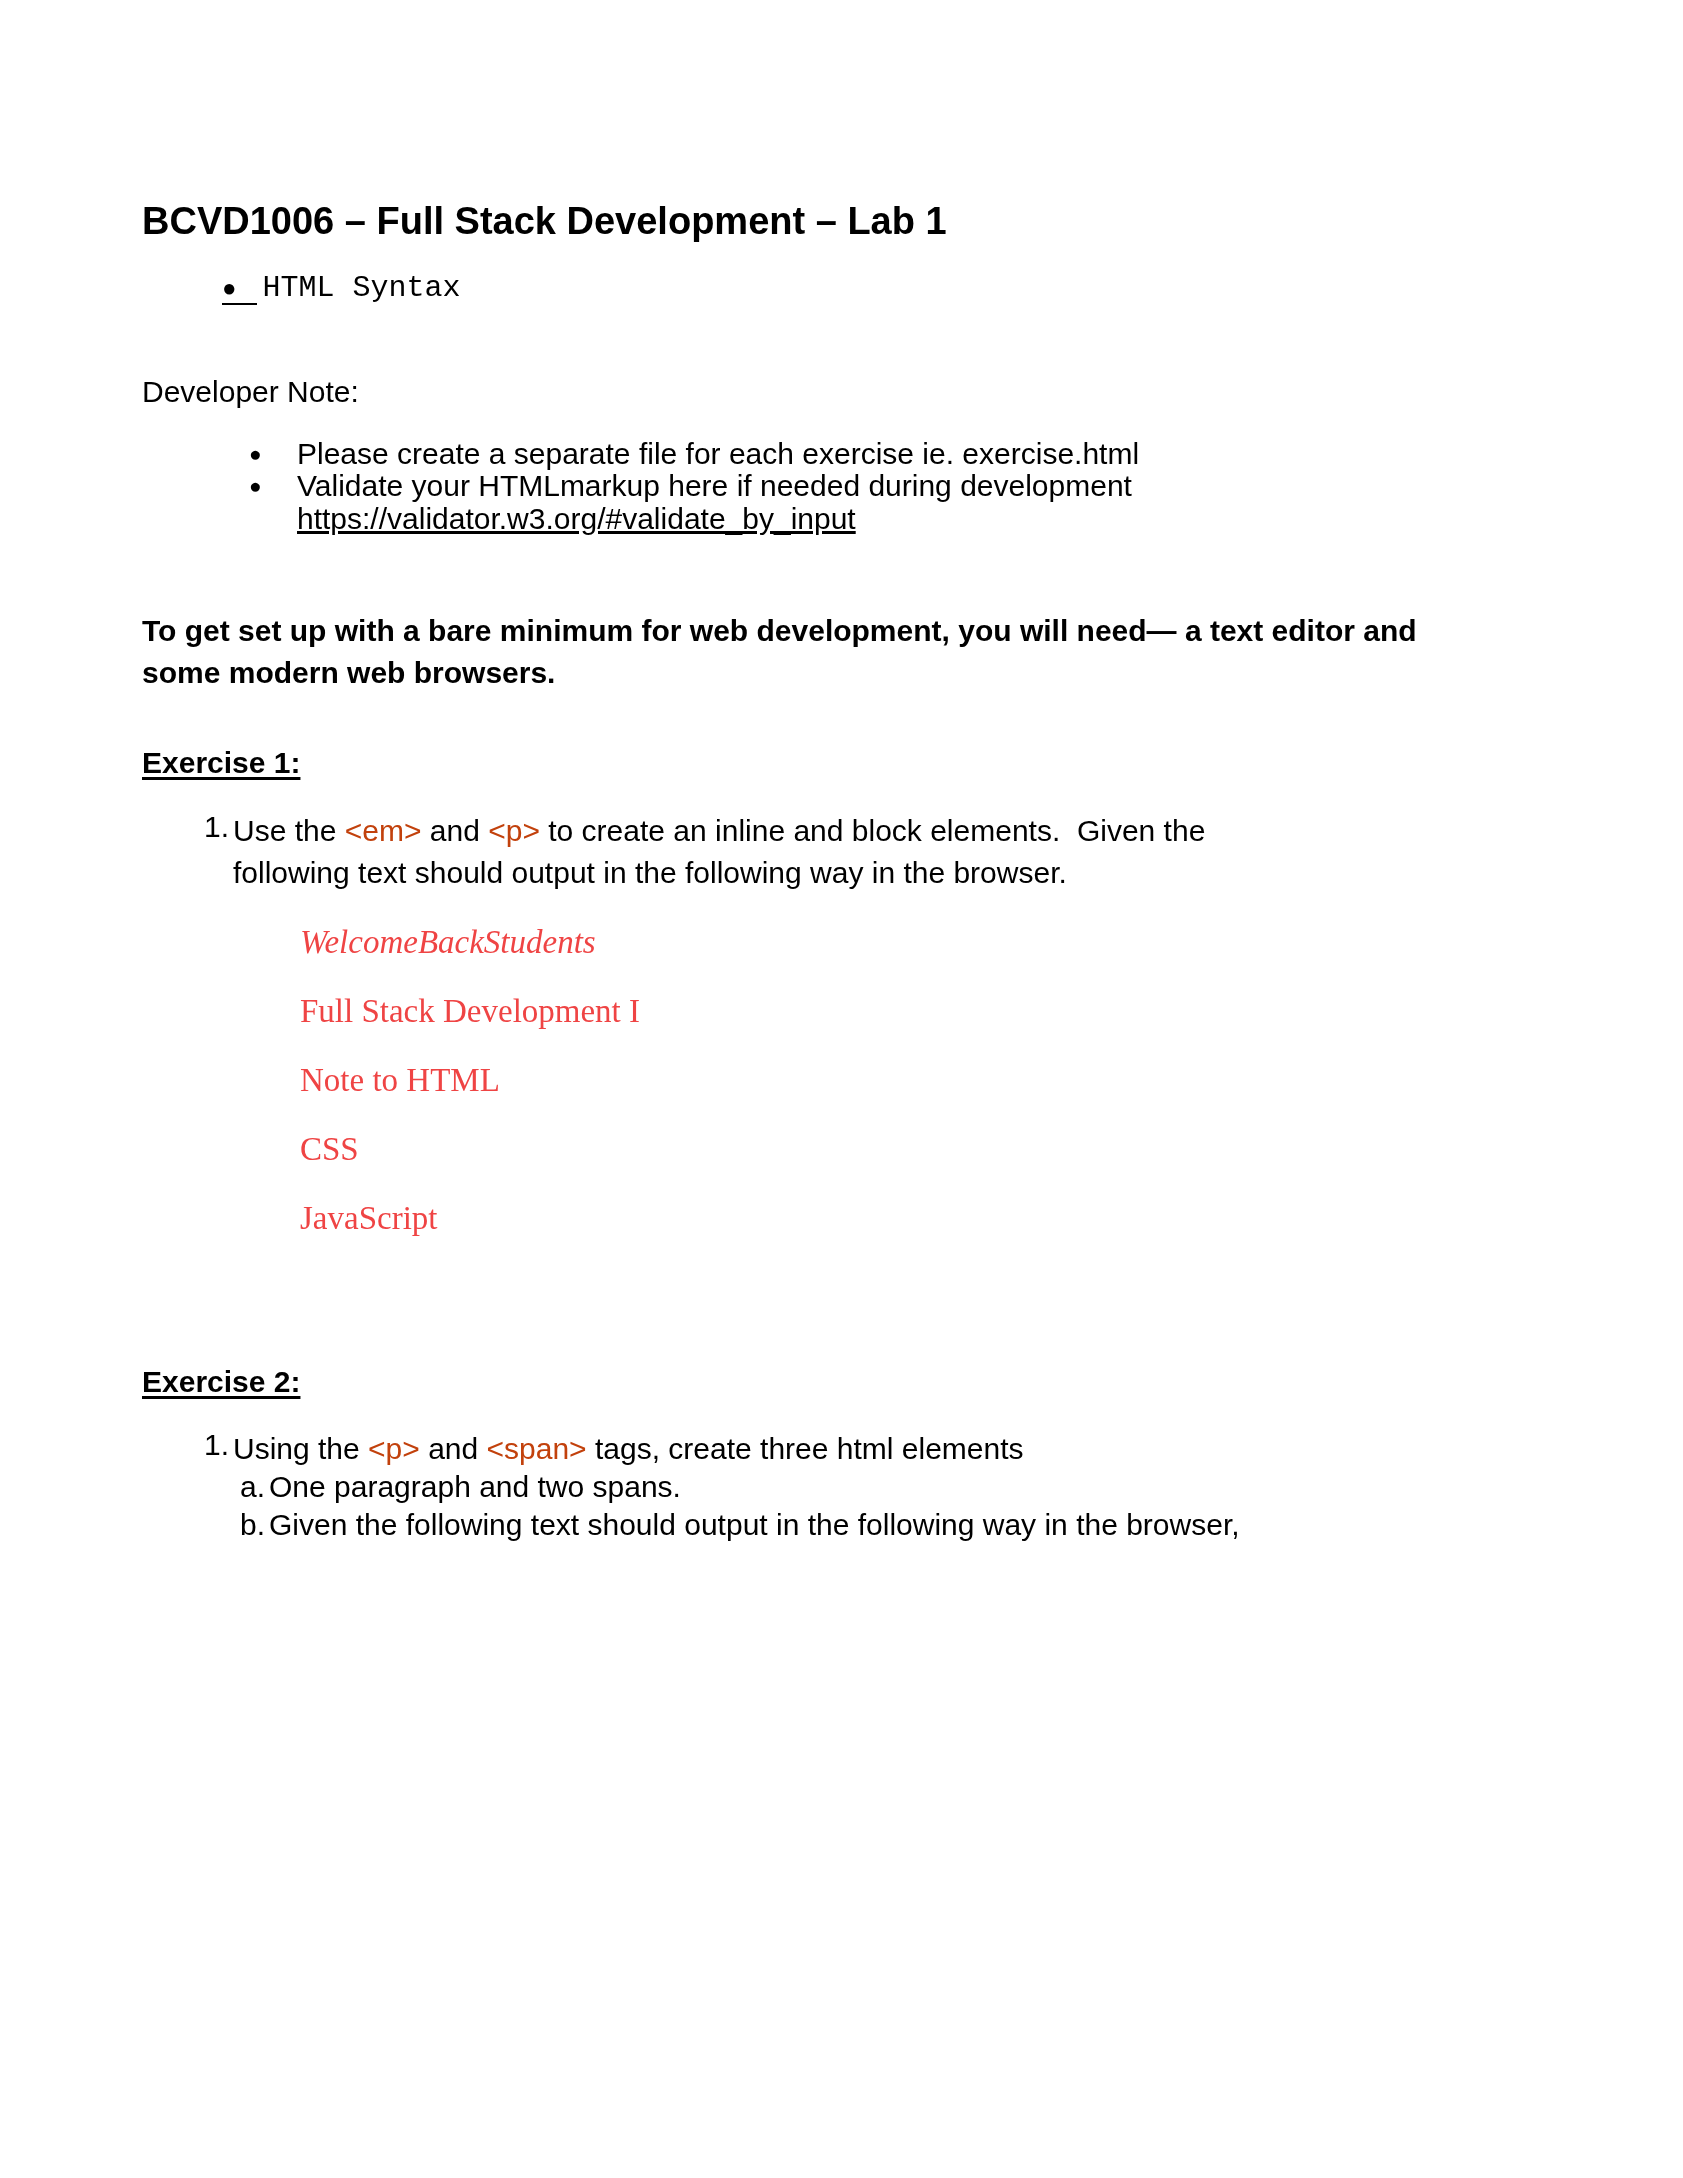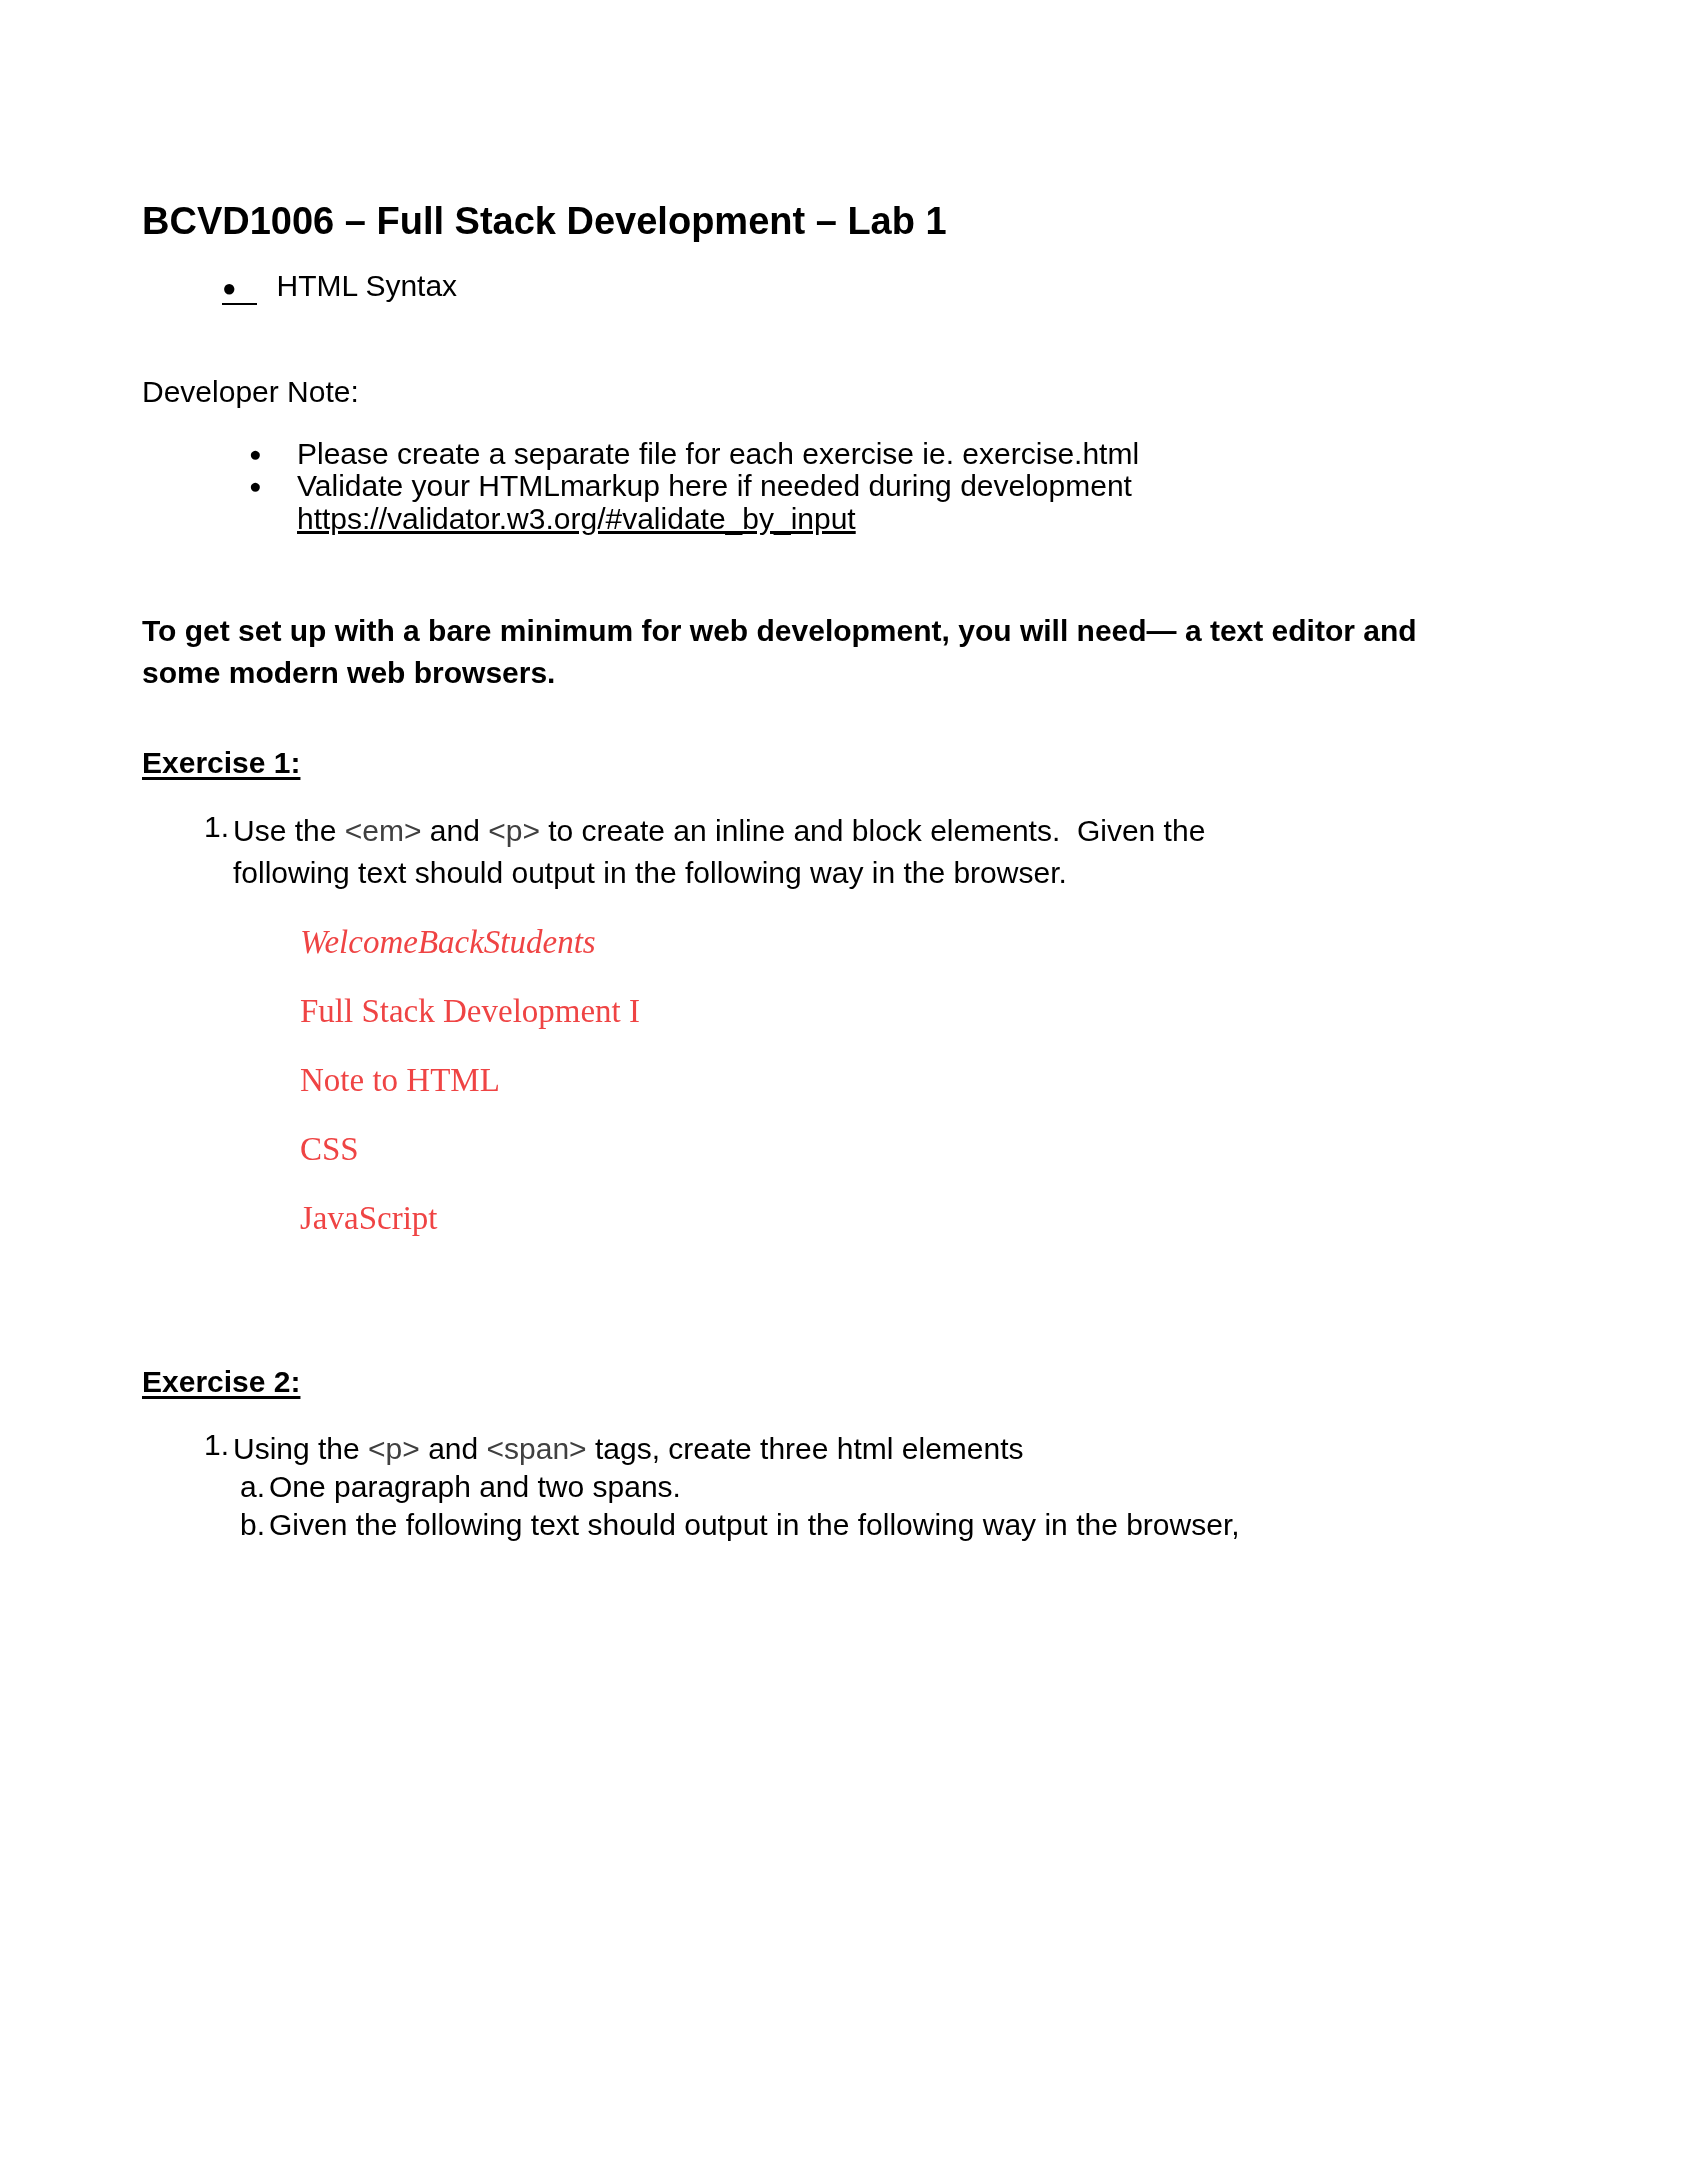--- a/index.html
+++ b/index.html
@@ -21,21 +21,21 @@
     font-weight:bold;
   }
   .topic-line{left:222px; top:269px;}
   .topic-bullet{
     display:inline-block;
     border-bottom:2px solid #000;
     padding-right:20px;
     font-size:24px;
     line-height:30px;
   }
-  .topic-label{margin-left:20px;}
+  .topic-label{margin-left:6px;font-family:Liberation Mono, monospace;}
   .devnote{left:142px; top:375px;}
   .note-bullet{
     left:249px;
     font-size:21px;
     line-height:34px;
   }
   .note-text{left:297px;}
   .link{
     color:#000000;
     text-decoration:underline;
@@ -50,21 +50,21 @@
     left:142px;
     font-weight:bold;
     text-decoration:underline;
     text-decoration-thickness:3px;
     text-underline-offset:4px;
   }
   .item-number{left:204px;}
   .item-text{left:233px; line-height:42px;}
   .sub-label{left:240px;}
   .sub-text{left:269px;}
-  .tag{color:#404040;margin-top:6px;}
+  .tag{color:#c2410c;margin-top:6px;}
   .serif-out{
     left:300px;
     font-family:"Liberation Serif", serif;
     font-size:33px;
     color:#ef4444;
     filter:blur(0.4px);
   }
   .serif-out .line{display:block;}
   .out1 .line{line-height:69px;}
   .out2 .line{line-height:66px;}

